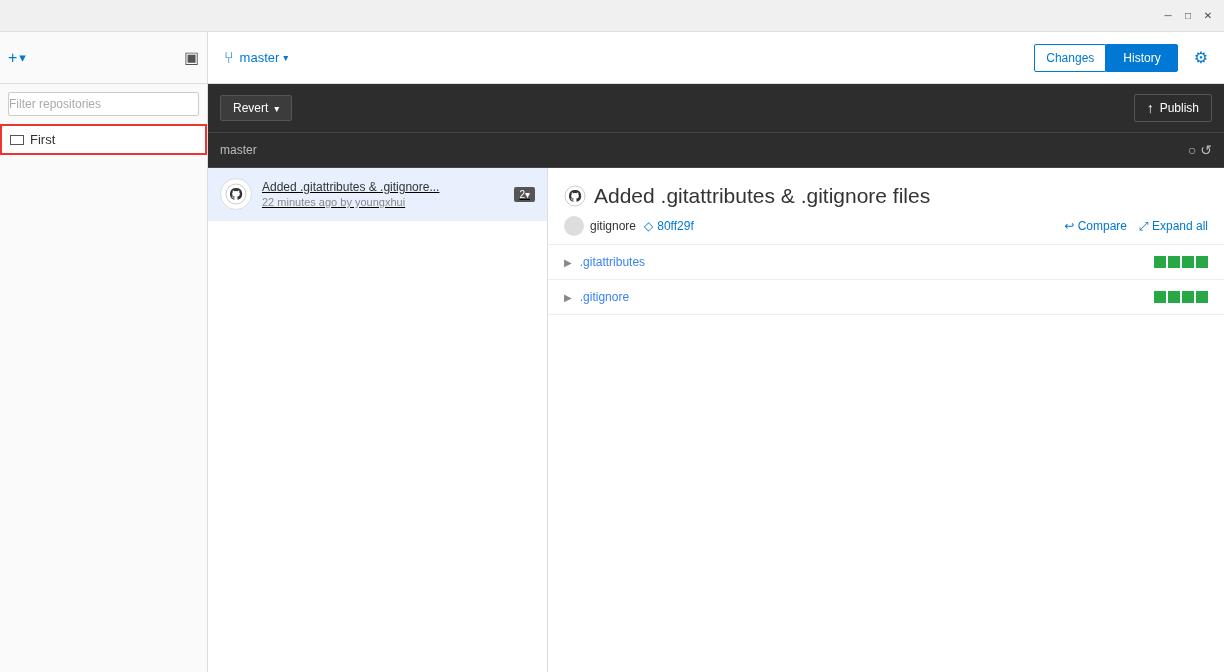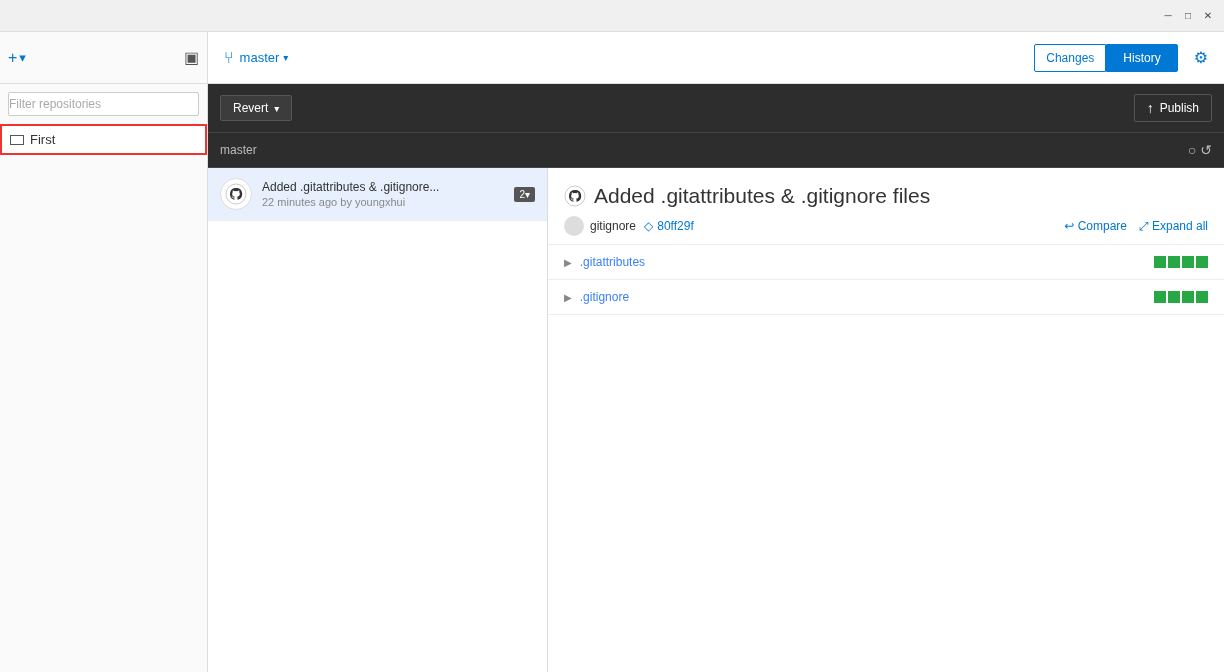--- a/index.html
+++ b/index.html
@@ -51,21 +51,21 @@
     
     .branch-bar { display: flex; align-items: center; height: 36px; background: #2d2d2d; padding: 0 12px; border-top: 1px solid #444; border-bottom: 1px solid #444; }
     .branch-bar-name { color: #bbb; font-size: 12px; flex: 1; }
     .branch-bar-icons { display: flex; align-items: center; }
     .sync-icon { color: #bbb; font-size: 14px; margin-left: 4px; }
 
     
     .history-container { display: flex; flex: 1; overflow: hidden; }
 
     
-    .commit-list-pane { width: 340px; border-right: 1px solid #ddd; overflow-y: auto; background: #fff; }
+    .commit-list-pane { width: 340px; border-right: 1px solid #ddd; overflow-y: auto; background: #fff; text-decoration: underline; }
     .commit-item { display: flex; align-items: center; padding: 10px 12px; border-bottom: 1px solid #eee; cursor: pointer; background: #e8f0fe; }
     .commit-avatar { width: 32px; height: 32px; border-radius: 50%; background: #fff; border: 1px solid #ddd; margin-right: 10px; display: flex; align-items: center; justify-content: center; flex-shrink: 0; }
     .commit-info { flex: 1; min-width: 0; }
     .commit-message { font-size: 12px; color: #333; white-space: nowrap; overflow: hidden; text-overflow: ellipsis; }
     .commit-meta { font-size: 11px; color: #888; margin-top: 2px; }
     .commit-badge { background: #555; color: #fff; font-size: 10px; padding: 2px 5px; border-radius: 2px; margin-left: 8px; flex-shrink: 0; }
 
     
     .diff-pane { flex: 1; overflow-y: auto; padding: 0; }
     .diff-header { padding: 16px 16px 8px 16px; border-bottom: 1px solid #eee; }

